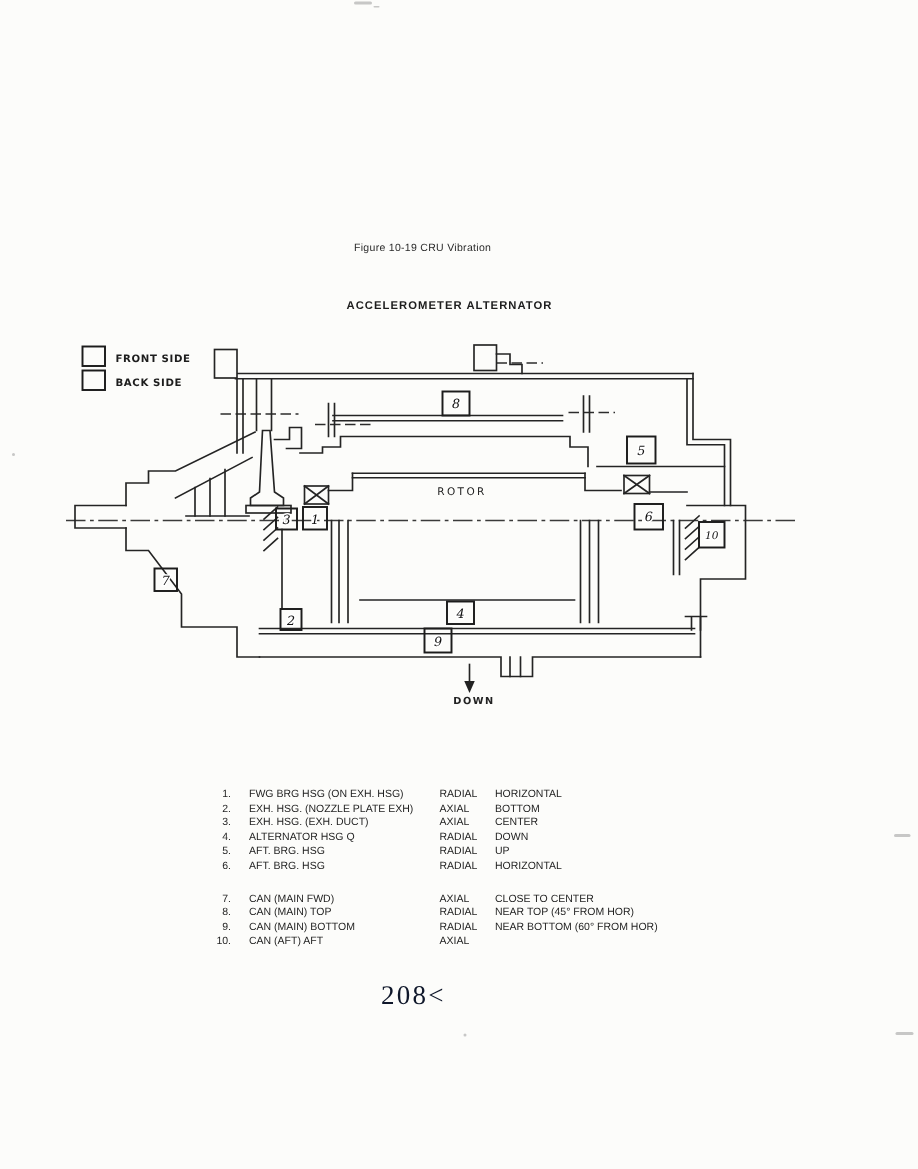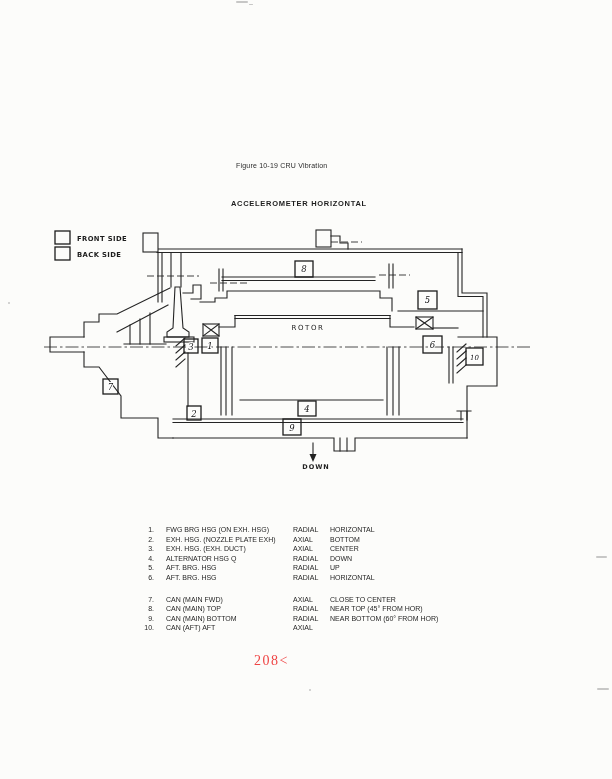--- a/index.html
+++ b/index.html
@@ -9,21 +9,21 @@
     font-family:"Liberation Sans",sans-serif;color:#222;
   }
   .abs{position:absolute}
   .caption{font-size:7px;letter-spacing:.2px;color:#2a2a2a;white-space:nowrap}
   .heading{font-size:7.5px;font-weight:bold;letter-spacing:.7px;color:#1d1d1d;white-space:nowrap}
   .loclist{font-size:7px;line-height:9.6px;color:#1f1f1f}
   .locrow{display:grid;grid-template-columns:14px 137px 37px 180px;white-space:nowrap}
   .locrow .num{text-align:right;padding-right:2px}
   .locrow .lbl{padding-left:10px}
   .gap-row{margin-top:12px}
-  .pagenum{font-family:"Liberation Serif",serif;font-size:14px;letter-spacing:1.5px;color:#ef4444}
+  .pagenum{font-family:"Liberation Serif",serif;font-size:18px;letter-spacing:1.5px;color:#0f172a}
   .artifact{position:absolute;background:#9a9a9a;opacity:.55;border-radius:1px}
   
   .ln{stroke:#242424;stroke-width:1.1;fill:none;stroke-linecap:square;stroke-linejoin:miter}
   .lnb{stroke:#1c1c1c;stroke-width:1.3;fill:none}
   .dash{stroke:#2c2c2c;stroke-width:.9;stroke-dasharray:7 3;fill:none}
   .cl{stroke:#3a3a3a;stroke-width:.9;stroke-dasharray:13 3 2.5 3;fill:none}
   .t-rotor{font:7px "DejaVu Sans",sans-serif;letter-spacing:1.6px;fill:#222;text-anchor:middle}
   .t-down{font:6.5px "DejaVu Sans",sans-serif;font-weight:bold;letter-spacing:1px;fill:#222;text-anchor:middle}
   .t-legend{font:bold 6.8px "DejaVu Sans",sans-serif;letter-spacing:.4px;fill:#1d1d1d}
   .t-marker{font:italic 8.5px "DejaVu Serif",serif;fill:#111;text-anchor:middle;paint-order:stroke;stroke:#fff;stroke-width:2px}
@@ -33,21 +33,21 @@
 <body>
 
 <div class="artifact" style="left:236px;top:1px;width:12px;height:2px"></div>
 <div class="artifact" style="left:249px;top:4px;width:4px;height:1px"></div>
 <div class="artifact" style="left:596px;top:556px;width:11px;height:1.5px"></div>
 <div class="artifact" style="left:597px;top:688px;width:12px;height:1.5px"></div>
 <div class="artifact" style="left:309px;top:689px;width:2px;height:2px"></div>
 <div class="artifact" style="left:8px;top:302px;width:2px;height:2px"></div>
 
 <div class="abs caption" style="left:236px;top:162px">Figure 10-19   CRU Vibration</div>
-<div class="abs heading" style="left:231px;top:199px">ACCELEROMETER HORIZONTAL</div>
+<div class="abs heading" style="left:231px;top:199px">ACCELEROMETER ALTERNATOR</div>
 
 <svg class="abs" style="left:0;top:0" width="612" height="779" viewBox="0 0 612 779">
   <defs>
     <pattern id="hatch" patternUnits="userSpaceOnUse" width="3.5" height="3.5" patternTransform="rotate(45)">
       <rect width="3.5" height="3.5" fill="#ffffff"></rect>
       <line x1="0" y1="0" x2="0" y2="3.5" stroke="#222" stroke-width="1"></line>
     </pattern>
   </defs>
 
   <line class="cl" x1="44" y1="347" x2="530" y2="347"></line>

